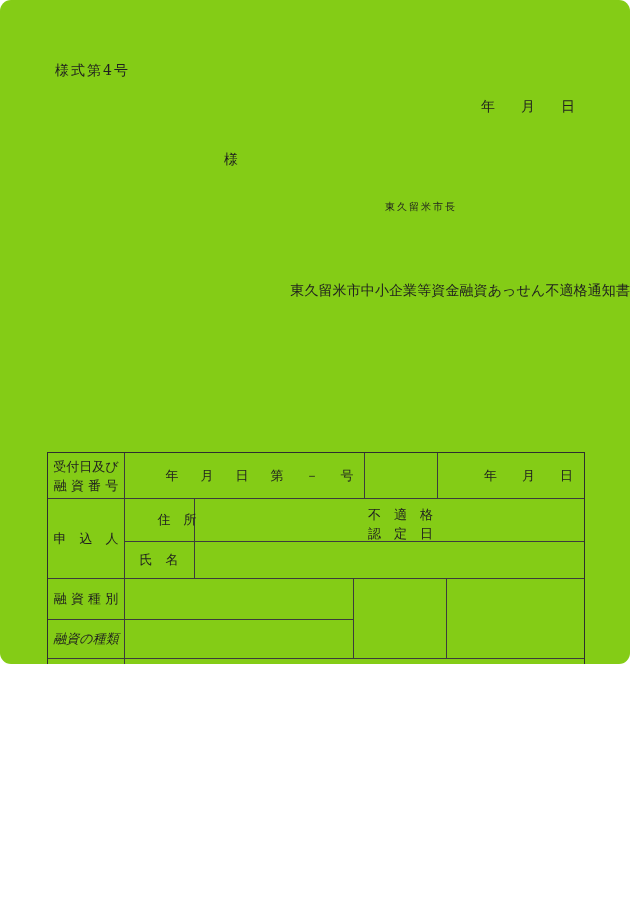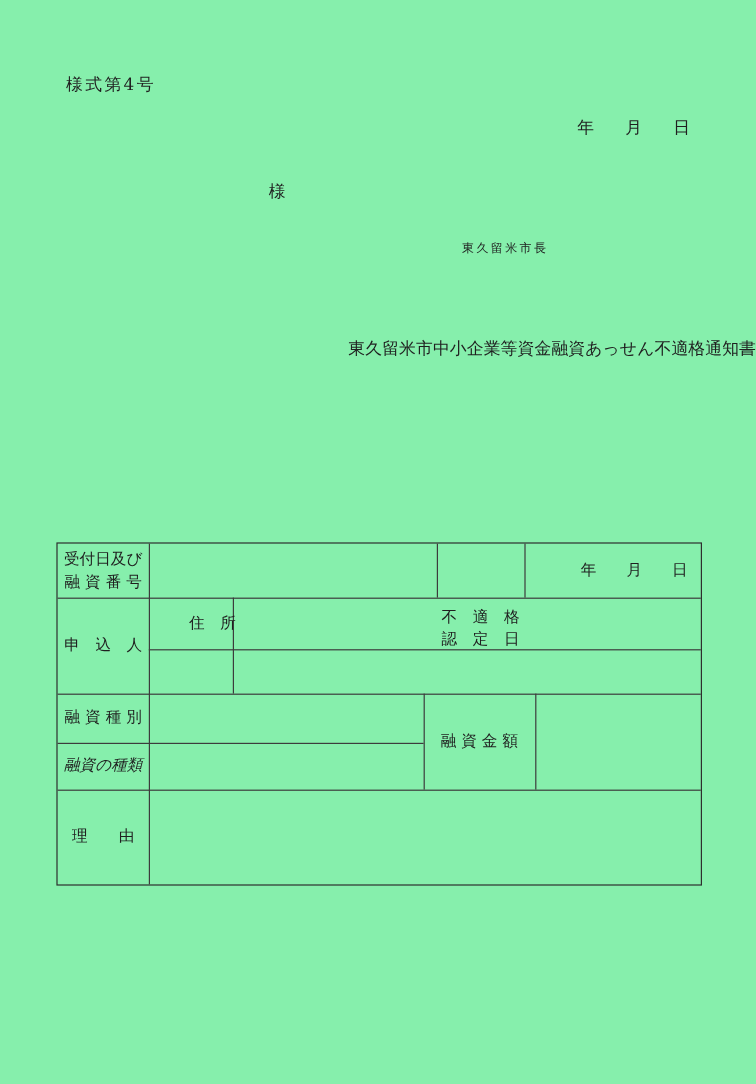--- a/index.html
+++ b/index.html
@@ -3,25 +3,26 @@
 <meta charset="utf-8">
 <style>
   html, body {
     margin: 0;
     padding: 0;
     background: #ffffff;
   }
   .page {
     position: relative;
     width: 630px;
-    height: 903px;
-    background: #86efac;
+    height: 664px;
+    background: #84cc16;
     font-family: "DejaVu Serif", "Liberation Serif", serif;
     color: #1f1f1f;
     overflow: hidden;
+    border-radius: 11px;
   }
   .abs { position: absolute; white-space: pre; }
 
   .form-number   { left: 55px;  top: 62px;  font-size: 14px; letter-spacing: 2px; }
   .top-date      { left: 481px; top: 98px;  font-size: 14px; letter-spacing: 6px; }
   .addressee     { left: 224px; top: 151px; font-size: 14px; }
   .sender        { left: 385px; top: 200px; font-size: 10px; letter-spacing: 2px; }
   .doc-title     { left: 0; right: 0; top: 282px; font-size: 14px; text-align: right; letter-spacing: 0.1px; }
   .body-par {
     position: absolute;
@@ -100,34 +101,35 @@
     <div class="tl vline" style="left:146px; top:45px; height:80px;"></div>
     <div class="tl vline" style="left:316px; top:0; height:45px;"></div>
     <div class="tl vline" style="left:389px; top:0; height:45px;"></div>
     <div class="tl vline" style="left:305px; top:125px; height:80px;"></div>
     <div class="tl vline" style="left:398px; top:125px; height:80px;"></div>
 
     <div class="cell two-line c-receipt-label">
       <div>受付日及び</div>
       <div>融 資 番 号</div>
     </div>
+    <div class="cell right c-receipt-value">年　月　日　第　－　号</div>
     <div class="cell two-line c-inelig-label">
       <div>不　適　格</div>
       <div>認　定　日</div>
     </div>
     <div class="cell right c-inelig-value">年　月　日</div>
 
     <div class="cell c-applicant-label">申　込　人</div>
     <div class="cell c-addr-label">住　所</div>
     <div class="cell c-addr-value"></div>
+    <div class="cell c-name-label">氏　名</div>
     <div class="cell c-name-value"></div>
 
     <div class="cell c-cat-label">融 資 種 別</div>
     <div class="cell c-cat-value"></div>
-    <div class="cell c-amount-label">融 資 金 額</div>
     <div class="cell c-amount-value"></div>
     <div class="cell c-type-label">融資の種類</div>
     <div class="cell c-type-value"></div>
 
     <div class="cell c-reason-label">理　　由</div>
     <div class="cell c-reason-value"></div>
 
   </div>
 </div>
 

